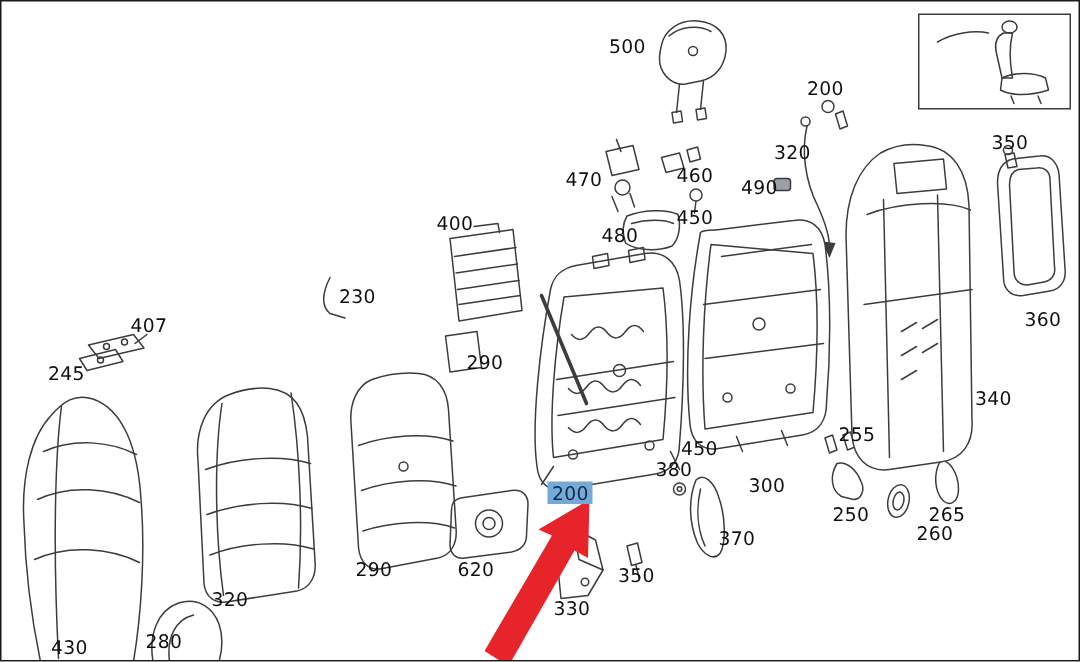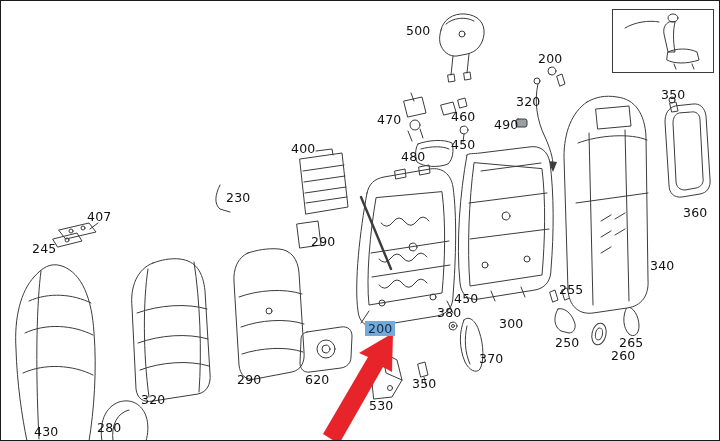--- a/index.html
+++ b/index.html
@@ -261,21 +261,21 @@
   <div class="lbl" style="left:649px; top:257px">340</div>
   <div class="lbl" style="left:558px; top:281px">255</div>
   <div class="lbl" style="left:453px; top:290px">450</div>
   <div class="lbl" style="left:498px; top:315px">300</div>
   <div class="lbl" style="left:436px; top:304px">380</div>
   <div class="lbl" style="left:478px; top:350px">370</div>
   <div class="lbl" style="left:554px; top:334px">250</div>
   <div class="lbl" style="left:610px; top:347px">260</div>
   <div class="lbl" style="left:618px; top:334px">265</div>
   <div class="lbl" style="left:304px; top:371px">620</div>
-  <div class="lbl" style="left:368px; top:397px">530</div>
+  <div class="lbl" style="left:368px; top:397px">330</div>
   <div class="lbl" style="left:411px; top:375px">350</div>
   <div class="lbl" style="left:236px; top:371px">290</div>
   <div class="lbl" style="left:140px; top:391px">320</div>
   <div class="lbl" style="left:96px;  top:419px">280</div>
   <div class="lbl" style="left:33px;  top:423px">430</div>
   <div class="lbl hl" style="left:364px; top:309px">200</div>
 
 </div>
 
 </body></html>

